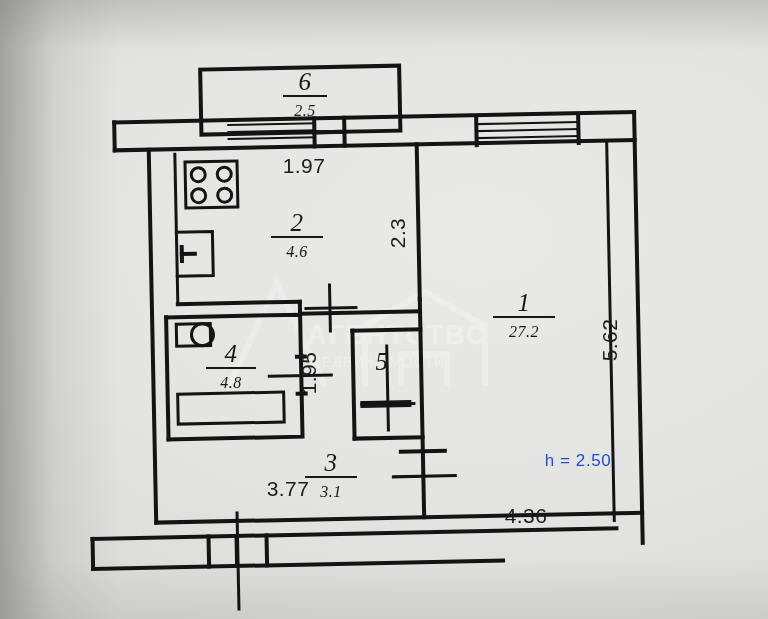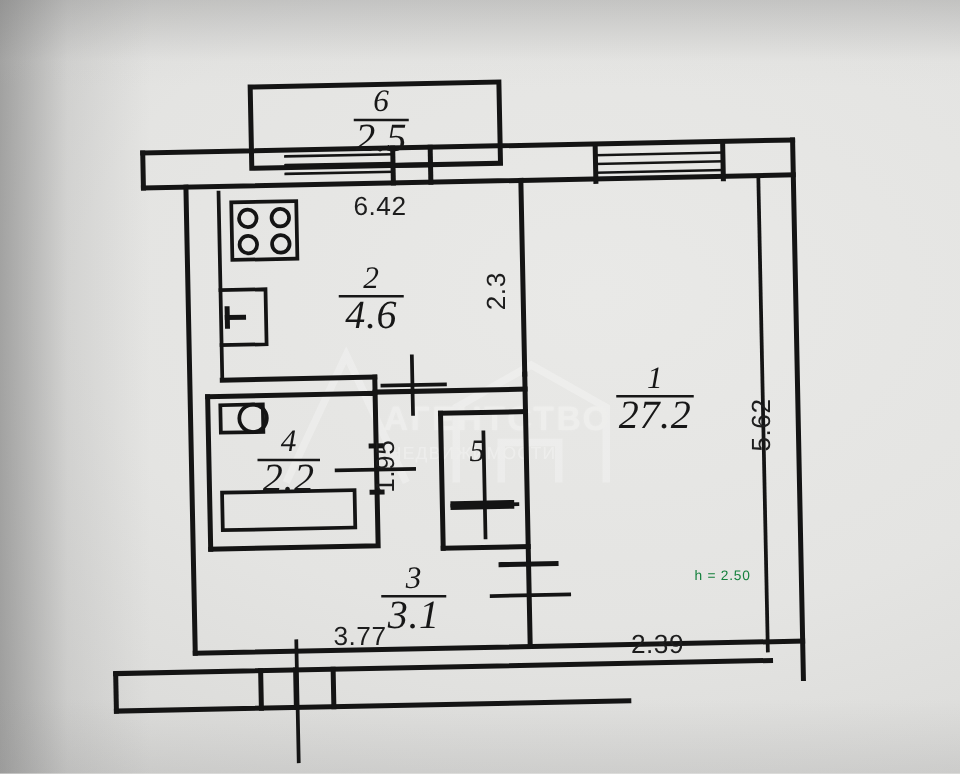--- a/index.html
+++ b/index.html
@@ -76,39 +76,39 @@
     letter-spacing: 0.5px;
   }
   .room-rule {
     height: 2px;
     background: #171717;
     margin: 2px auto 1px auto;
   }
   .room-area {
     font-family: "Liberation Serif", serif;
     font-style: italic;
-    font-size: 32px;
+    font-size: 16px;
     line-height: 25px;
     color: #171717;
     letter-spacing: 0.5px;
   }
   .dim {
     font-family: "Liberation Sans", sans-serif;
     font-size: 21px;
     color: #1d1d1d;
     letter-spacing: 0.4px;
     transform: translate(-50%, -50%);
   }
   .dim-rot {
     transform: translate(-50%, -50%) rotate(-90deg);
   }
   .height-note {
     font-family: "Liberation Sans", sans-serif;
-    font-size: 11px;
-    color: #15803d;
+    font-size: 17px;
+    color: #1d4ed8;
     letter-spacing: 0.6px;
     transform: translate(-50%, -50%);
   }
   
   #watermark {
     position: absolute;
     left: 215px;
     top: 268px;
     width: 340px;
     height: 140px;
@@ -314,41 +314,41 @@
 
     <div class="room-label" style="left:524px; top:318px;">
       <div class="room-num">1</div>
       <div class="room-rule" style="width:62px;"></div>
       <div class="room-area">27.2</div>
     </div>
 
     <div class="room-label" style="left:231px; top:369px;">
       <div class="room-num">4</div>
       <div class="room-rule" style="width:50px;"></div>
-      <div class="room-area">2.2</div>
+      <div class="room-area">4.8</div>
     </div>
 
     <div class="room-label" style="left:382px; top:362px;">
       <div class="room-num">5</div>
     </div>
 
     <div class="room-label" style="left:331px; top:478px;">
       <div class="room-num">3</div>
       <div class="room-rule" style="width:52px;"></div>
       <div class="room-area">3.1</div>
     </div>
 
-    <div class="lbl dim" style="left:304px; top:166px;">6.42</div>
+    <div class="lbl dim" style="left:304px; top:166px;">1.97</div>
 
     <div class="lbl dim dim-rot" style="left:398px; top:233px;">2.3</div>
 
     <div class="lbl dim dim-rot" style="left:610px; top:340px;">5.62</div>
 
     <div class="lbl dim dim-rot" style="left:309px; top:373px;">1.95</div>
 
-    <div class="lbl dim" style="left:288px; top:510px;">3.77</div>
-
-    <div class="lbl dim" style="left:526px; top:516px;">2.39</div>
+    <div class="lbl dim" style="left:288px; top:489px;">3.77</div>
+
+    <div class="lbl dim" style="left:526px; top:516px;">4.36</div>
 
     <div class="lbl height-note" style="left:578px; top:461px;">h = 2.50</div>
 
   </div>
 </div>
 
 </body></html>

